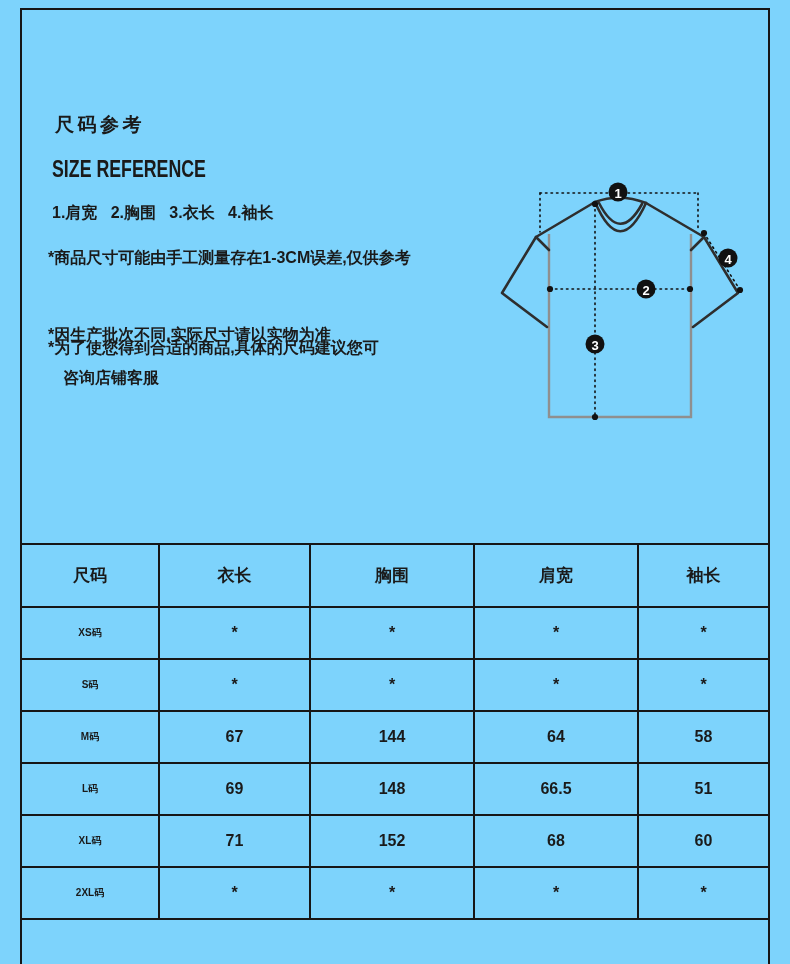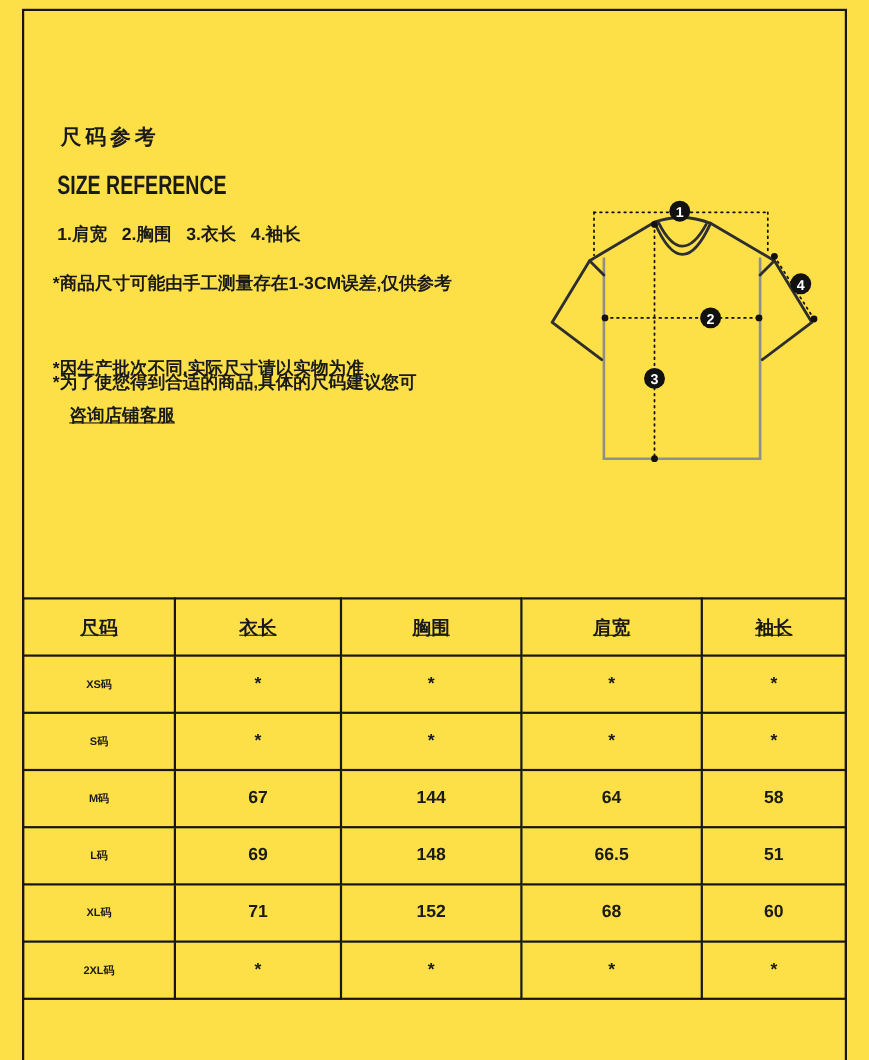--- a/index.html
+++ b/index.html
@@ -1,18 +1,18 @@
 <!DOCTYPE html>
 <html><head>
 <meta charset="utf-8">
 <style>
   * { margin:0; padding:0; box-sizing:border-box; }
   html,body { background:#ffffff; }
   .page {
-    position:relative; width:790px; height:964px; background:#fde047;
+    position:relative; width:790px; height:964px; background:#7dd3fc;
     font-family:"Liberation Sans","DejaVu Sans",sans-serif;
     color:#1a1a1a; overflow:hidden;
   }
   .frame {
     position:absolute; left:20px; top:8px; width:750px; height:980px;
     border:2px solid #161616;
   }
   .abs { position:absolute; }
   .title-cn {
     left:55px; top:112px; font-size:19px; font-weight:600; letter-spacing:3.5px;
@@ -21,32 +21,32 @@
     left:52px; top:155px; font-size:24px; font-weight:800; letter-spacing:0;
     transform:scaleX(0.74); transform-origin:left center; white-space:nowrap;
   }
   .legend {
     left:52px; top:203px; font-size:16px; font-weight:700; white-space:pre;
   }
   .note { left:48px; font-size:16px; font-weight:600; white-space:pre; }
   .note-1 { top:248px; }
   .note-2 { top:314px;margin-top:11px; }
   .note-3 { top:338px; }
-  .note-4 { left:63px; top:368px;text-decoration:underline; }
+  .note-4 { left:63px; top:368px; }
   .diagram { left:485px; top:176px; width:290px; height:256px; }
 
   table.size-table {
     position:absolute; left:20px; top:543px; width:750px;
     border-collapse:collapse; table-layout:fixed;
   }
   .size-table td {
     border:2px solid #161616; text-align:center; vertical-align:middle;
     font-size:16px; font-weight:600;
   }
-  .size-table tr.hdr td { height:52px; font-size:17px; font-weight:700;text-decoration:underline; }
+  .size-table tr.hdr td { height:63px; font-size:17px; font-weight:700; }
   .size-table tr.row td { height:52px; }
   .size-table td.sizecol { font-weight:700; font-size:10px; }
   .size-table tr.foot td {
     height:38px; text-align:left; padding-left:30px;
     font-size:13.5px; font-weight:500; color:#6e6e6e; white-space:pre;
   }
   .marker-num {
     fill:#ffffff; font-size:13px; font-weight:700;
     font-family:"Liberation Sans","DejaVu Sans",sans-serif;
     text-anchor:middle; dominant-baseline:central;

